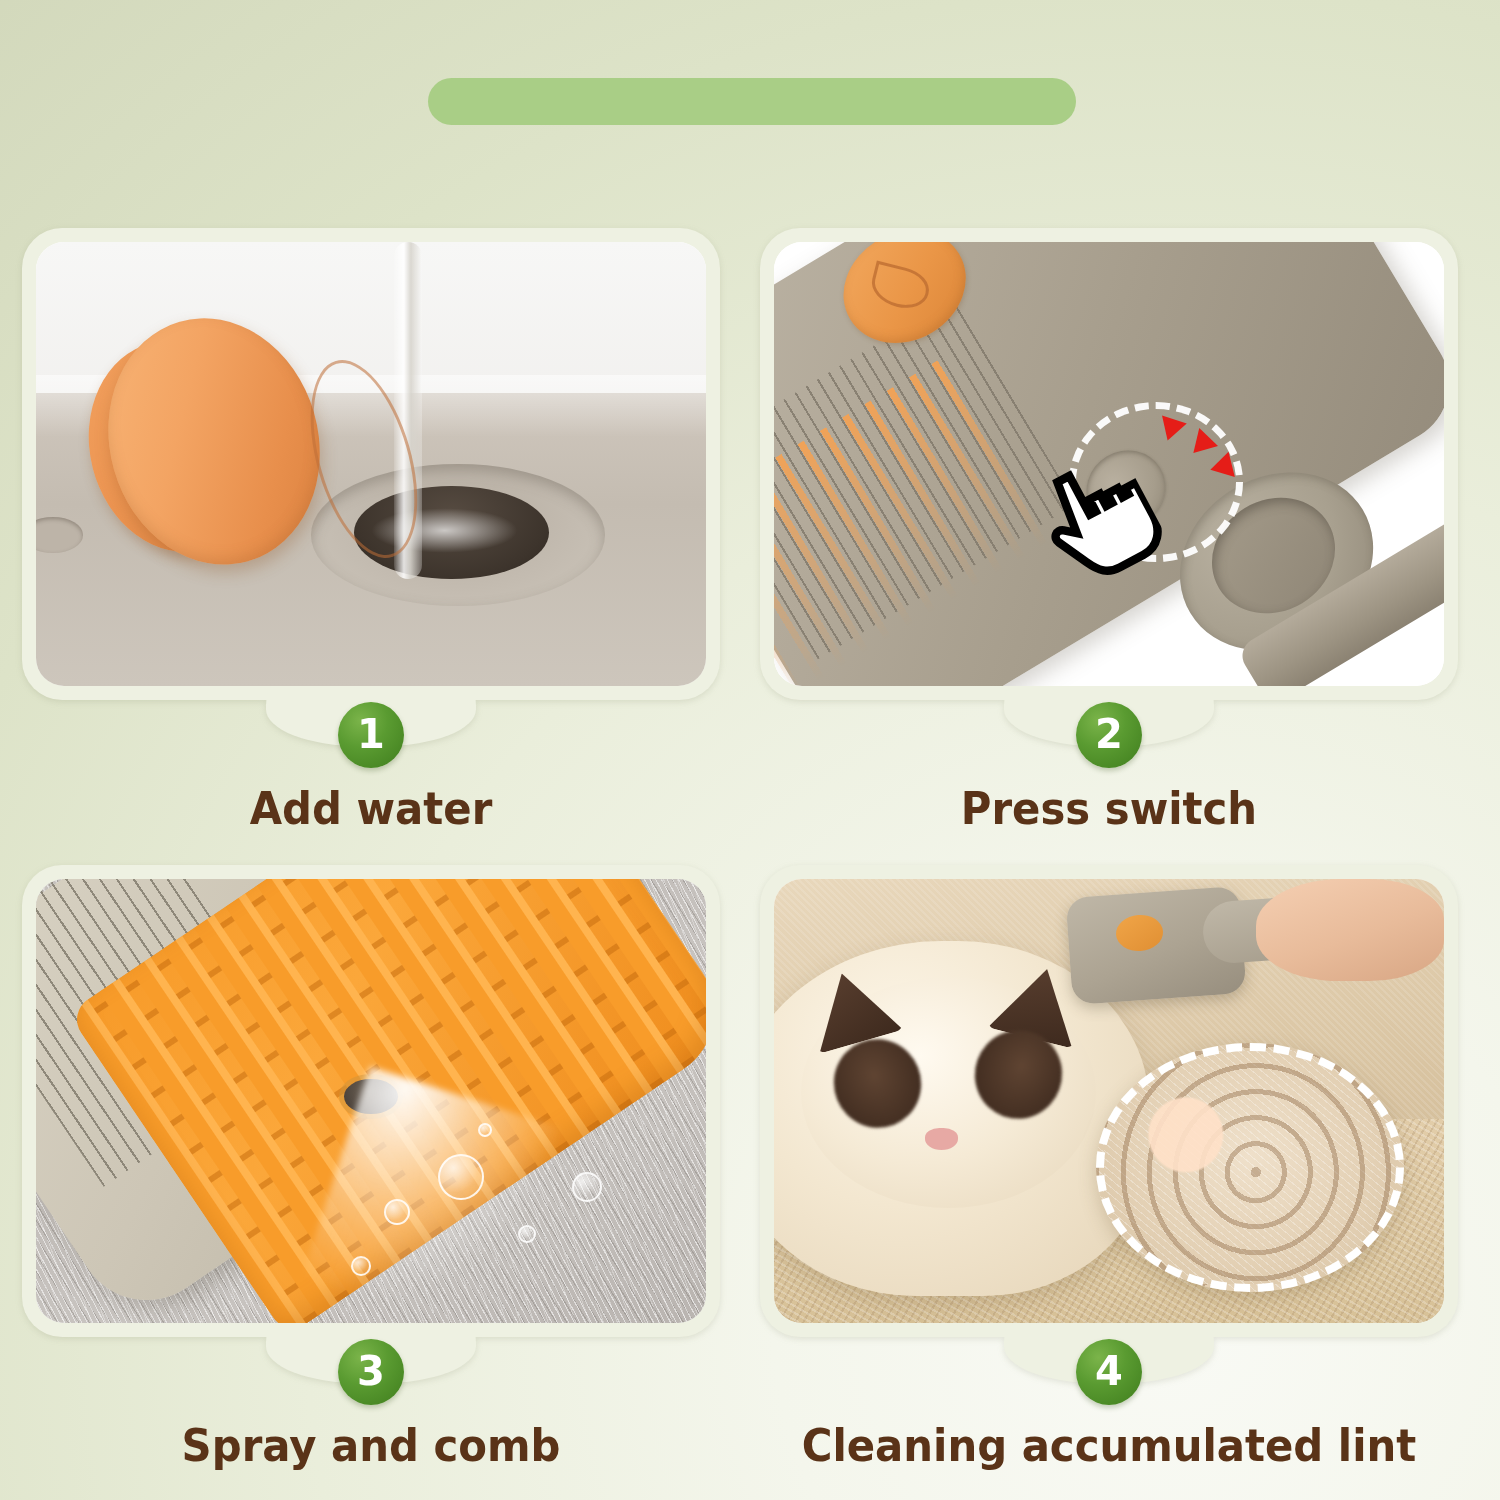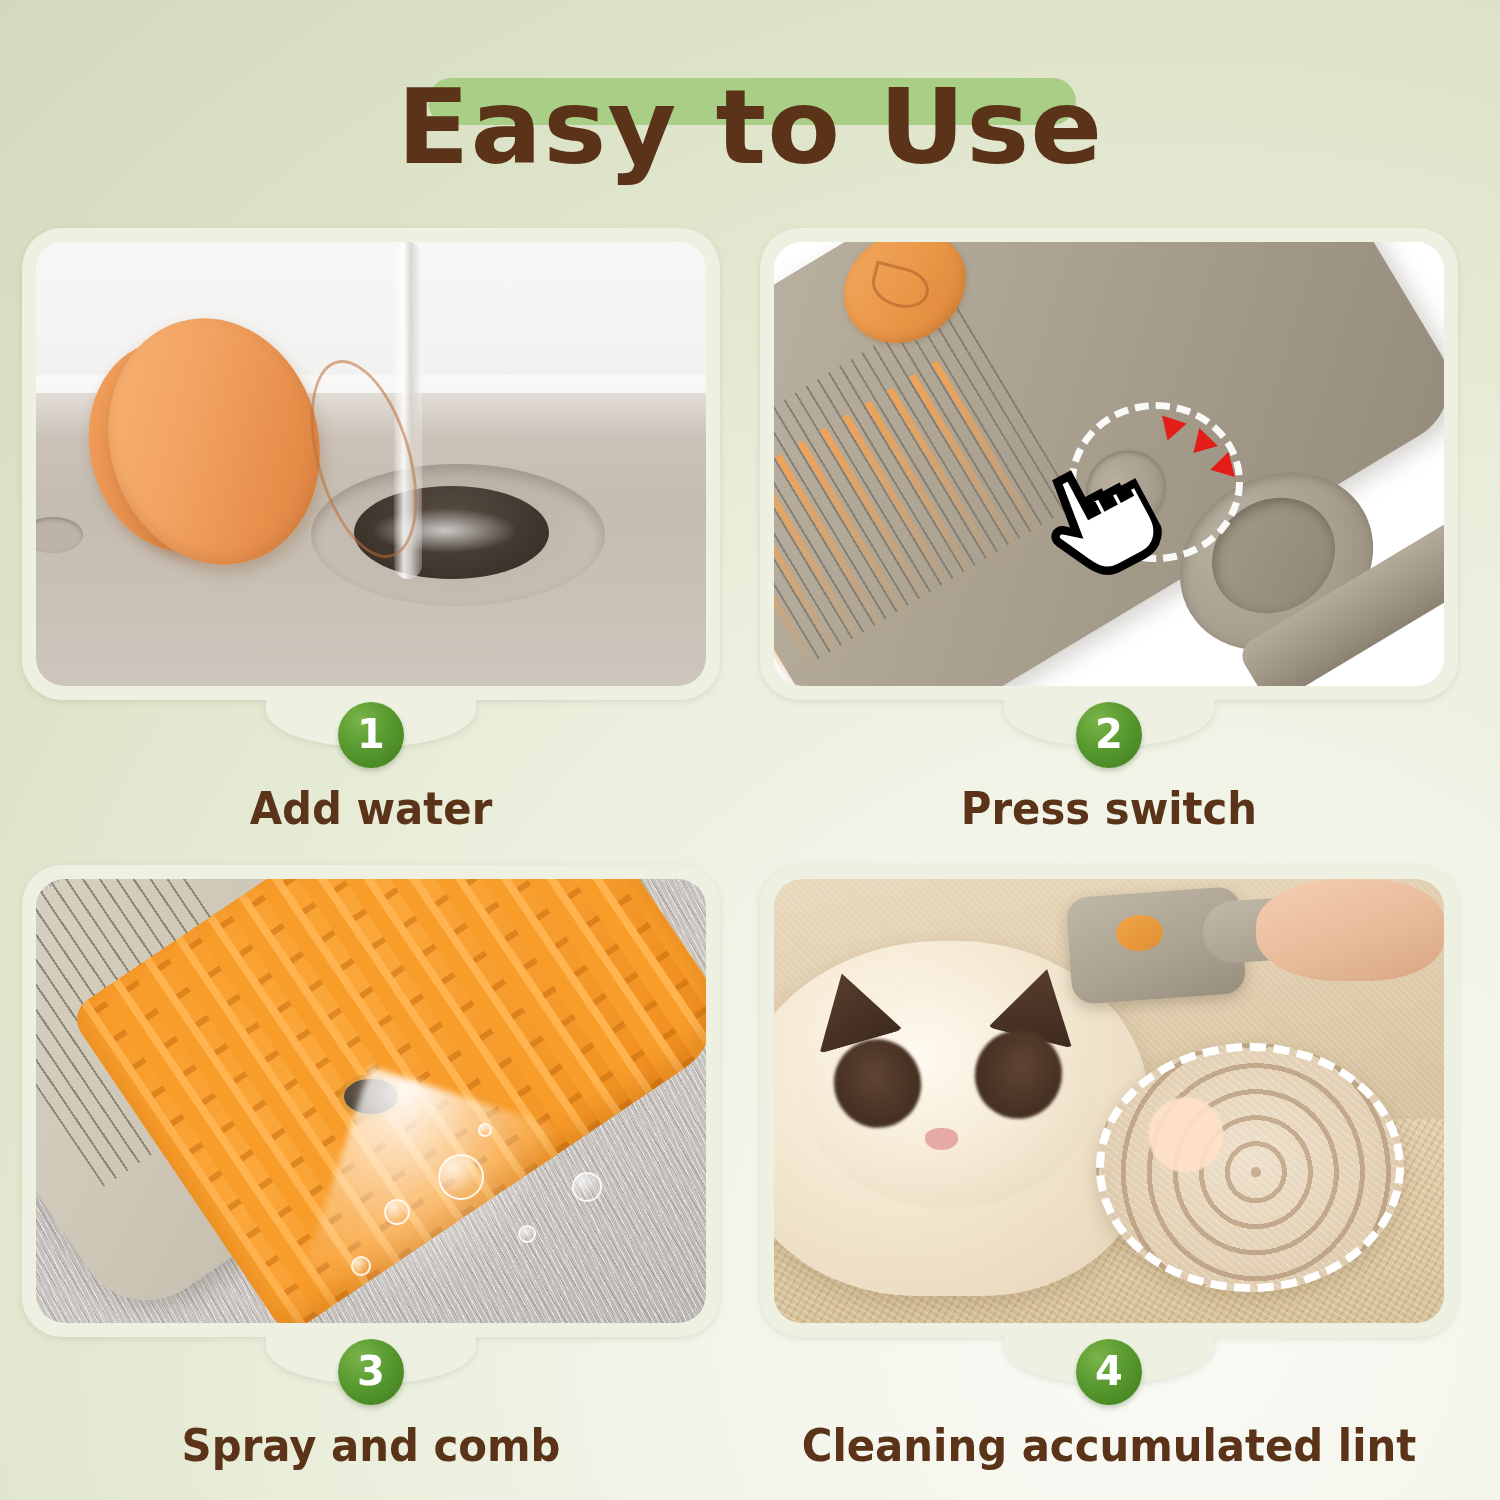--- a/index.html
+++ b/index.html
@@ -398,23 +398,20 @@
     box-shadow: 0 6px 18px rgba(120,95,60,.25);
     overflow: hidden;
   }
 </style>
 </head>
 <body>
 
 <div id="page">
 
   <div id="title-highlight"></div>
-  <div id="title-wrap">
-    <div id="title-text">Easy to Use</div>
-  </div>
 
   <div id="grid">
 
     <div class="panel" style="left:22px; top:228px; width:698px; height:472px;">
       <div class="frame">
         <div class="frame-hump"></div>
       </div>
       <div class="photo">
         <div class="art">
           <div class="p1-bg-top"></div>

